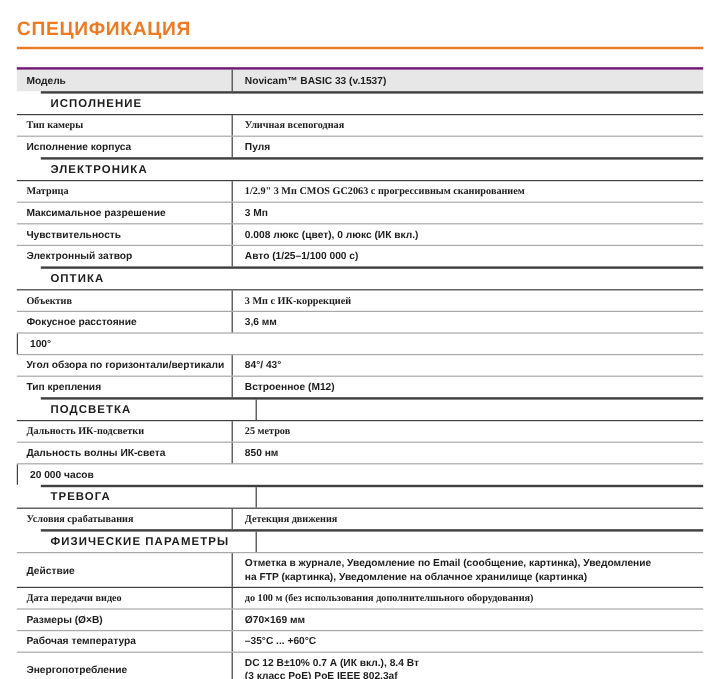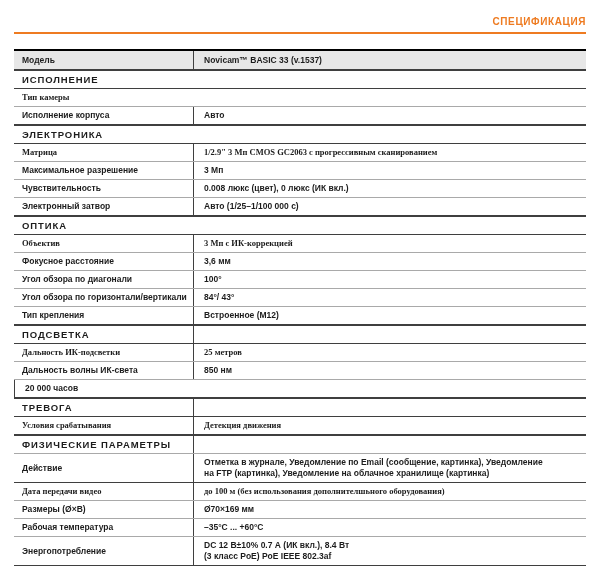--- a/index.html
+++ b/index.html
@@ -5,52 +5,52 @@
   * { margin:0; padding:0; box-sizing:border-box; }
   html,body { width:600px; height:566px; background:#ffffff; overflow:hidden; }
   body {
     font-family:"Liberation Sans","DejaVu Sans",sans-serif;
     font-stretch:condensed;
     color:#1c1c1c;
     padding:14px 14px 0 14px;
   }
   .page-title {
     color:var(--accent,#ee7b21);
-    font-size:10px;
+    font-size:16px;
     font-weight:700;
     letter-spacing:0.6px;
     margin-top:2px;
-    text-align:right;
   }
   .title-rule {
     height:2px;
     background:var(--accent,#ee7b21);
     margin-top:5px;
   }
   .spec-table {
     margin-top:15px;
     border-bottom:2px solid #3f3f3f;
   }
   .row {
     display:flex;
     align-items:center;
     min-height:17px;
     border-top:1px solid #a9a9a9;
     font-size:8.5px;
     font-weight:700;
     line-height:11px;
   }
   .row-model {
-    border-top:2px solid #000000;
+    border-top:2px solid #701a75;
     background:#e7e7e7;
     min-height:20px;
   }
   .row-section {
     border-top:2px solid #3f3f3f;
     min-height:16px;
+    margin-left:20px;
   }
   .row.after-section { border-top:1px solid #3f3f3f;font-family:Liberation Serif, serif; }
   .label-cell {
     width:179px;
     flex:none;
     padding:3px 6px 3px 8px;
     align-self:stretch;
     display:flex;
     align-items:center;
   }
@@ -79,24 +79,25 @@
     <div class="row row-model">
     <div class="label-cell">Модель</div>
     <div class="value-cell">Novicam™ BASIC 33 (v.1537)</div>
   </div>
     <div class="row row-section">
     <div class="label-cell section-label full">ИСПОЛНЕНИЕ</div>
 
   </div>
     <div class="row row-spec after-section">
     <div class="label-cell">Тип камеры</div>
+    <div class="value-cell">Уличная всепогодная</div>
   </div>
     <div class="row row-spec">
     <div class="label-cell">Исполнение корпуса</div>
-    <div class="value-cell">Авто</div>
+    <div class="value-cell">Пуля</div>
   </div>
     <div class="row row-section">
     <div class="label-cell section-label full">ЭЛЕКТРОНИКА</div>
 
   </div>
     <div class="row row-spec after-section">
     <div class="label-cell">Матрица</div>
     <div class="value-cell">1/2.9" 3 Мп CMOS GC2063 с прогрессивным сканированием</div>
   </div>
     <div class="row row-spec">
@@ -117,21 +118,20 @@
   </div>
     <div class="row row-spec after-section">
     <div class="label-cell">Объектив</div>
     <div class="value-cell">3 Мп с ИК-коррекцией</div>
   </div>
     <div class="row row-spec">
     <div class="label-cell">Фокусное расстояние</div>
     <div class="value-cell">3,6 мм</div>
   </div>
     <div class="row row-spec">
-    <div class="label-cell">Угол обзора по диагонали</div>
     <div class="value-cell">100°</div>
   </div>
     <div class="row row-spec">
     <div class="label-cell">Угол обзора по горизонтали/вертикали</div>
     <div class="value-cell">84°/ 43°</div>
   </div>
     <div class="row row-spec">
     <div class="label-cell">Тип крепления</div>
     <div class="value-cell">Встроенное (M12)</div>
   </div>

